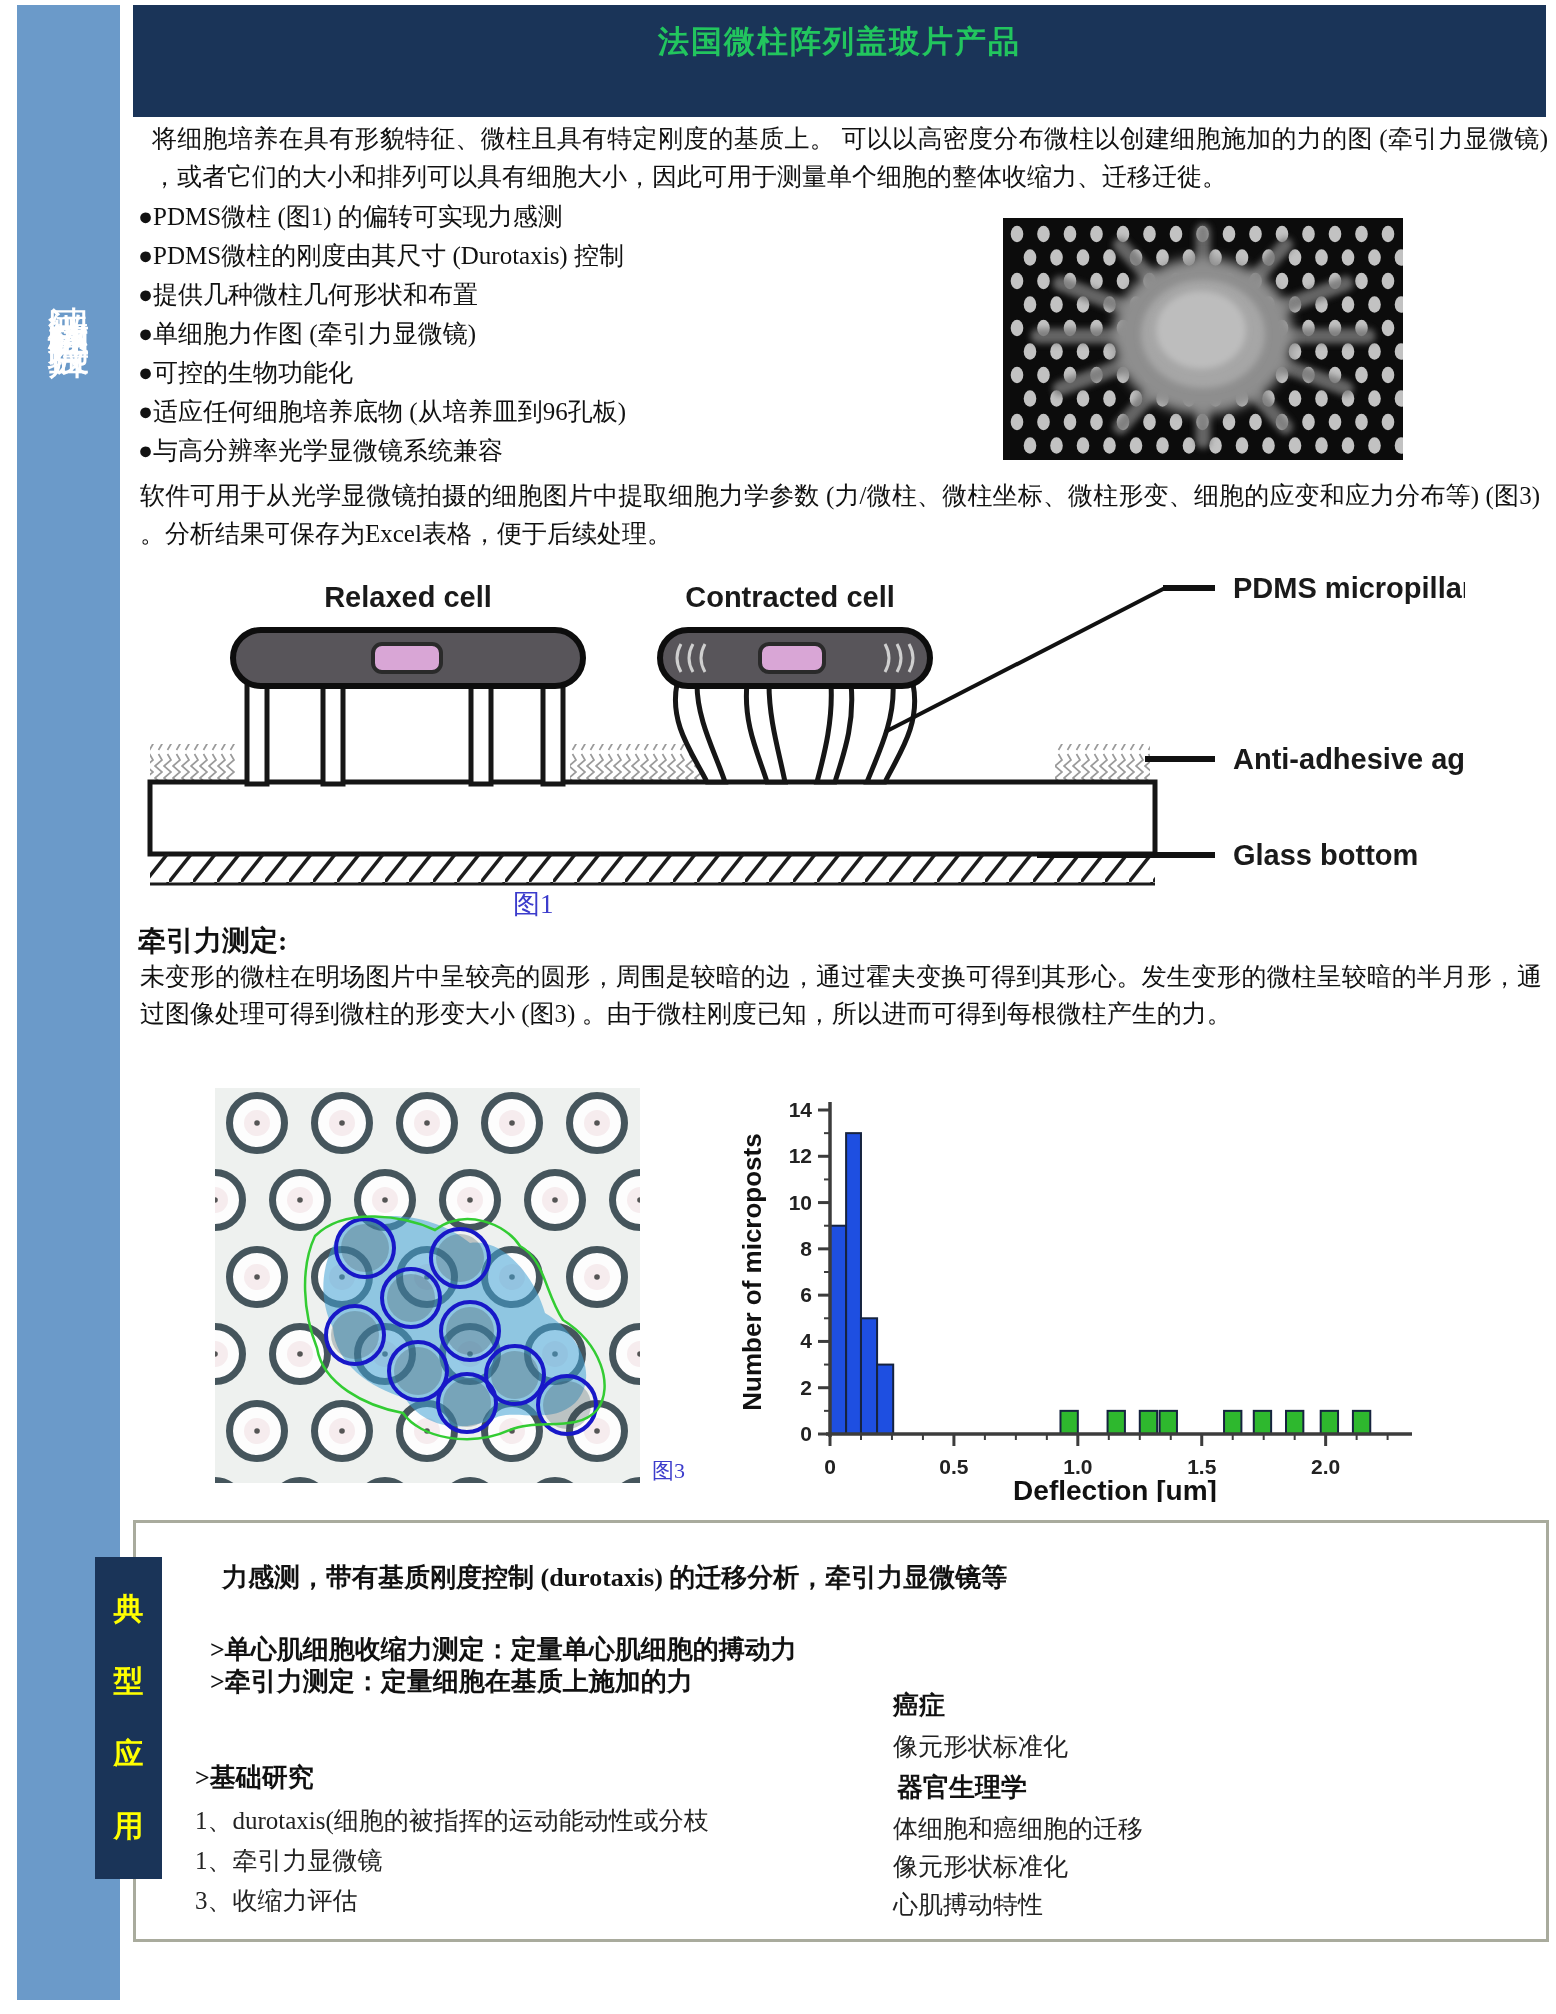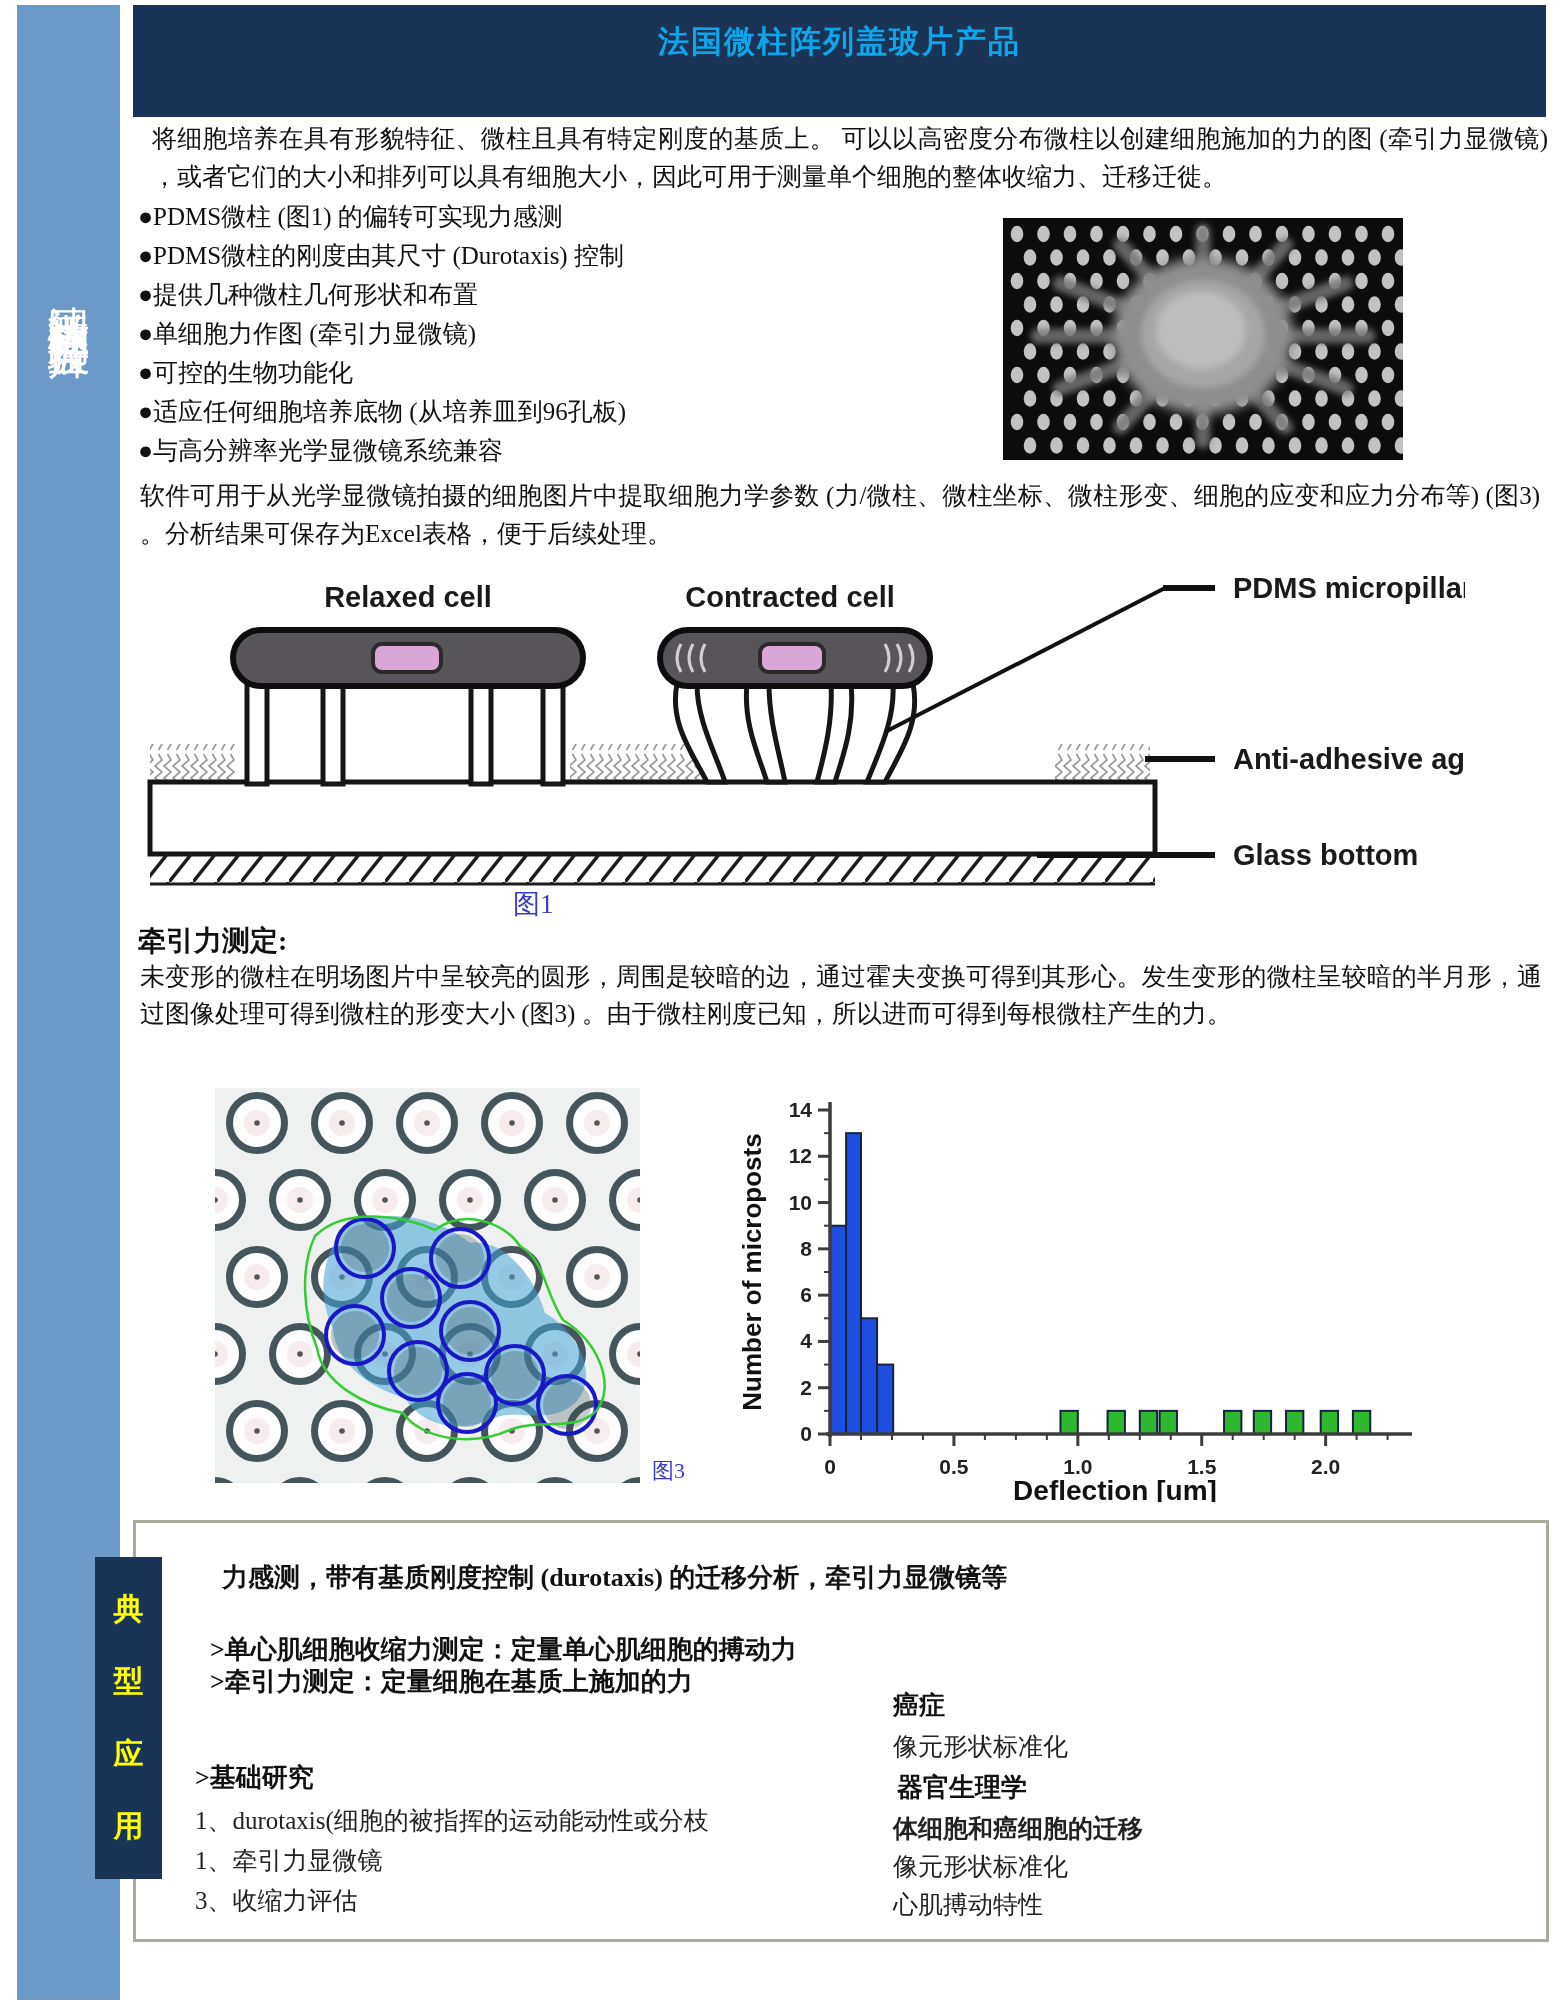--- a/index.html
+++ b/index.html
@@ -3,21 +3,21 @@
 <meta charset="utf-8">
 <style>
   html,body{margin:0;padding:0;background:#fff;}
   .page{position:relative;width:1556px;height:2014px;background:#ffffff;overflow:hidden;
         font-family:"Liberation Serif","DejaVu Serif",serif;color:#111;}
   .sidebar{position:absolute;left:17px;top:5px;width:103px;height:1995px;background:#6b9ac9;}
   .sidebar-text{position:absolute;left:50%;transform:translateX(-50%);top:268px;
         writing-mode:vertical-rl;text-orientation:upright;font-size:42px;color:#ffffff;letter-spacing:4px;}
   .header{position:absolute;left:133px;top:5px;width:1413px;height:112px;background:#1a3458;}
   .title{text-align:center;padding-top:16px;font-family:"Liberation Sans",sans-serif;
-        font-weight:bold;font-size:31px;color:#0ea5e9;letter-spacing:2px;}
+        font-weight:bold;font-size:31px;color:#22c55e;letter-spacing:2px;}
   .para{position:absolute;font-size:25px;line-height:38px;text-align:justify;}
   .p1{left:140px;top:120px;width:1396px;margin-left:12px;}
   ul.features{position:absolute;left:138px;top:197px;margin:0;padding:0;list-style:none;font-size:25px;}
   ul.features li{height:39px;line-height:39px;}
   .sem{position:absolute;left:1003px;top:218px;}
   .p2{left:140px;top:477px;width:1400px;}
   #fig1{position:absolute;left:145px;top:552px;}
   .caption{position:absolute;color:#3c3ccc;font-size:27px;}
   .cap1{left:513px;top:886px;}
   .cap3{left:652px;top:1456px;font-size:22px;}
@@ -513,17 +513,17 @@
   <div class="appline" style="left:210px;top:1664px;">&gt;牵引力测定：定量细胞在基质上施加的力</div>
 
   <div class="apph" style="left:195px;top:1760px;">&gt;基础研究</div>
   <div class="appitem" style="left:195px;top:1804px;">1、durotaxis(细胞的被指挥的运动能动性或分枝</div>
   <div class="appitem" style="left:195px;top:1844px;">1、牵引力显微镜</div>
   <div class="appitem" style="left:195px;top:1884px;">3、收缩力评估</div>
 
   <div class="apph" style="left:893px;top:1688px;">癌症</div>
   <div class="appitem" style="left:893px;top:1730px;">像元形状标准化</div>
   <div class="apph" style="left:897px;top:1770px;">器官生理学</div>
-  <div class="appitem" style="left:893px;top:1812px;font-weight:bold;">体细胞和癌细胞的迁移</div>
+  <div class="appitem" style="left:893px;top:1812px;">体细胞和癌细胞的迁移</div>
   <div class="appitem" style="left:893px;top:1850px;">像元形状标准化</div>
   <div class="appitem" style="left:893px;top:1888px;">心肌搏动特性</div>
 
 </div>
 
 </body></html>

